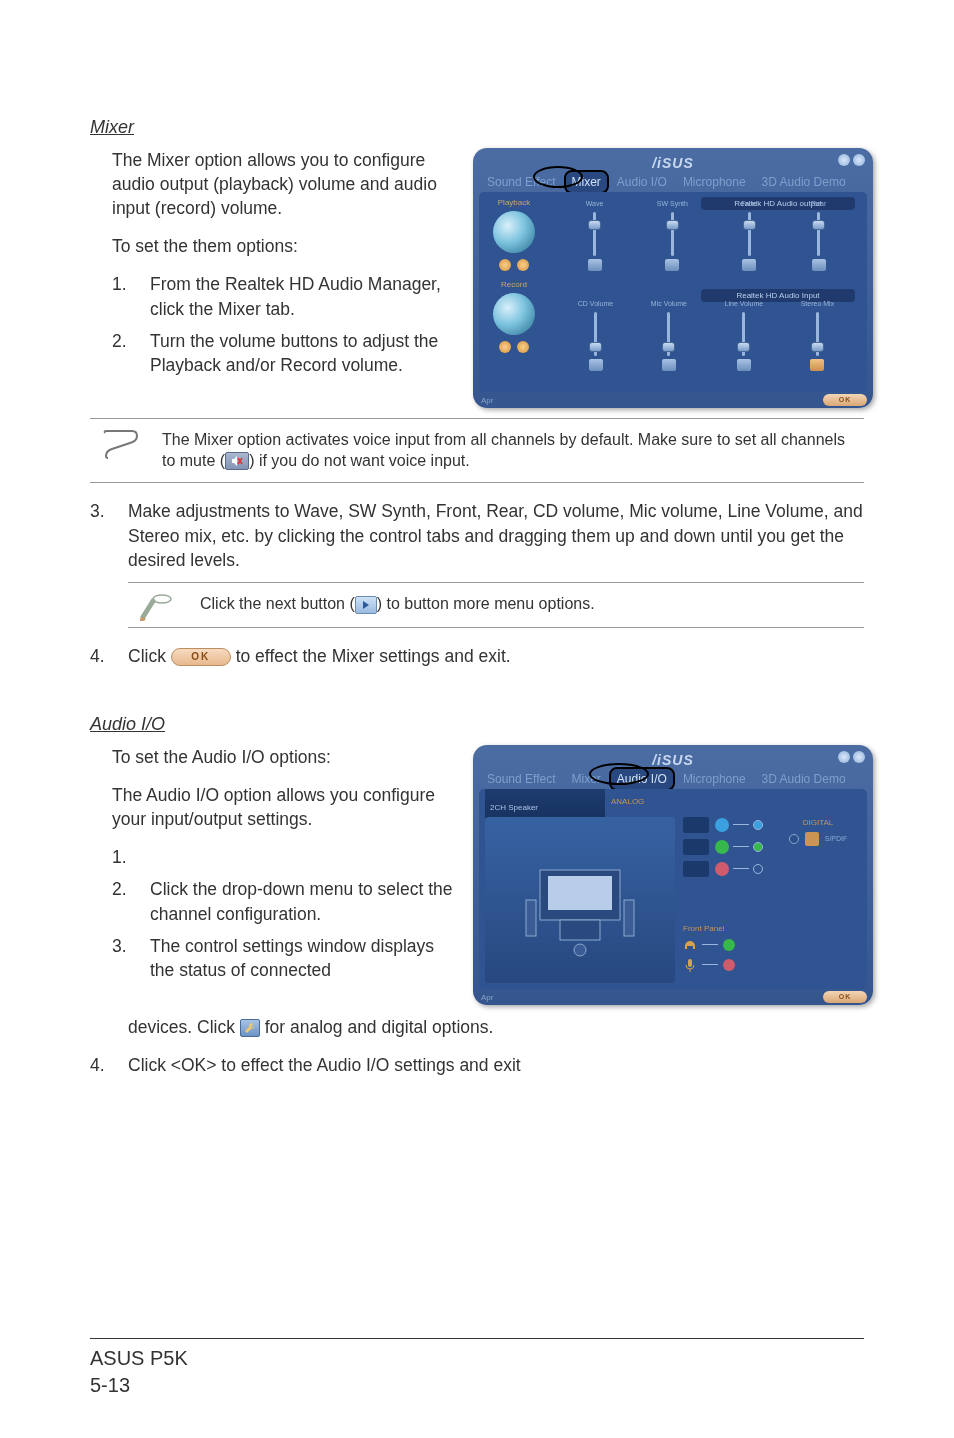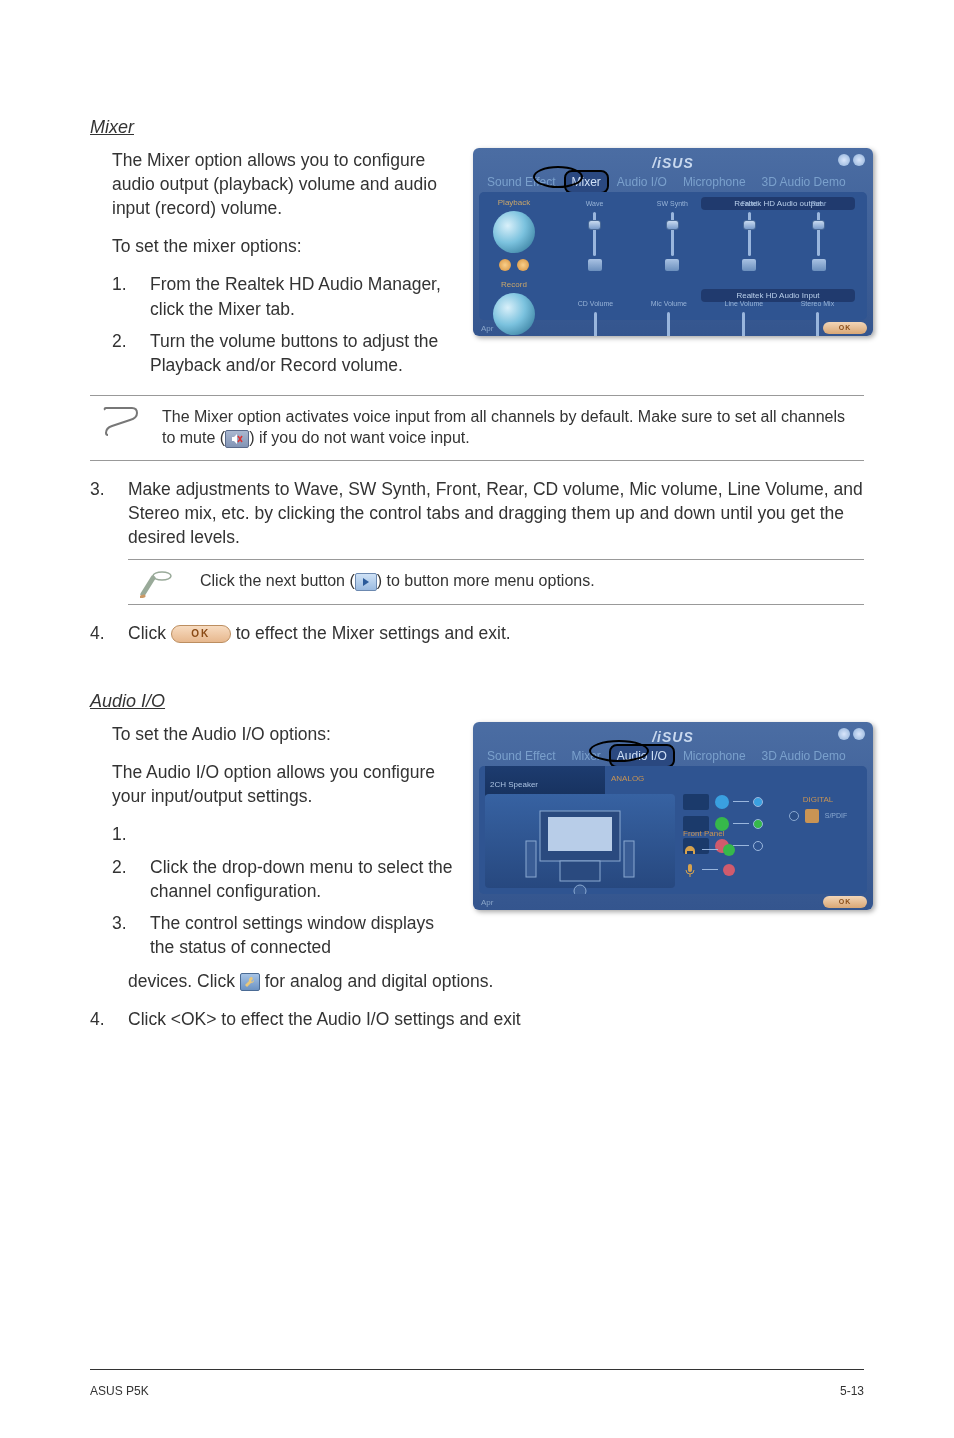--- a/index.html
+++ b/index.html
@@ -92,22 +92,22 @@
   vertical-align: middle;
   width: 20px; height: 18px;
   background: linear-gradient(#a7c4e6,#6c93c3);
   border: 1px solid #4a6b95;
   border-radius: 2px;
   align-items: center; justify-content: center;
 }
 
 
 .app-panel {
-  width: 400px; height: 188px;
-  border-radius: 6px;
+  width: 400px; height: 260px;
+  border-radius: 14px;
   background: linear-gradient(#4b6da3 0%, #34558e 100%);
   box-shadow: 2px 2px 5px rgba(0,0,0,.35);
   position: relative;
   overflow: hidden;
   color: #9fb9df;
   font-size: 9px;
 }
 .ap-brand {
   position: absolute; top: 6px; left: 50%; transform: translateX(-50%);
   font-style: italic; font-weight: bold; color: #c9d9ef; font-size: 14px;
@@ -237,34 +237,35 @@
 .drow { display:flex; align-items:center; justify-content:center; gap:6px; margin-bottom:5px;}
 .ddot { width:10px; height:10px; border-radius:50%; background:#2b4f88; border:1px solid #8aa9d1;}
 .spdif { width:14px; height:14px; background:#c99454; border-radius:2px; }
 
 .step-wide { margin-bottom: 10px; }
 
 .footer {
   position: absolute;
   bottom: 38px; left: 90px; right: 90px;
   border-top: 1px solid #333;
-  padding-top: 13px;
+  padding-top: 6px;
   display: flex; justify-content: space-between;
-  font-size: 12px;
+  font-size: 20px;
+  flex-direction: column;
 }
 </style>
 </head>
 <body>
 
 <div class="section-title">Mixer</div>
 
 <div class="two-col">
   <div class="left-col">
     <p class="para">The Mixer option allows you to configure audio output (playback) volume and audio input (record) volume.</p>
-    <p class="para">To set the mixer options:</p>
+    <p class="para">To set the them options:</p>
     <ol class="steps">
       <li>
           <span class="num">1.</span>
           <span class="txt">From the Realtek HD Audio Manager, click the Mixer tab.</span>
         </li>
       <li>
           <span class="num">2.</span>
           <span class="txt">Turn the volume buttons to adjust the Playback and/or Record volume.</span>
         </li>
     </ol>

